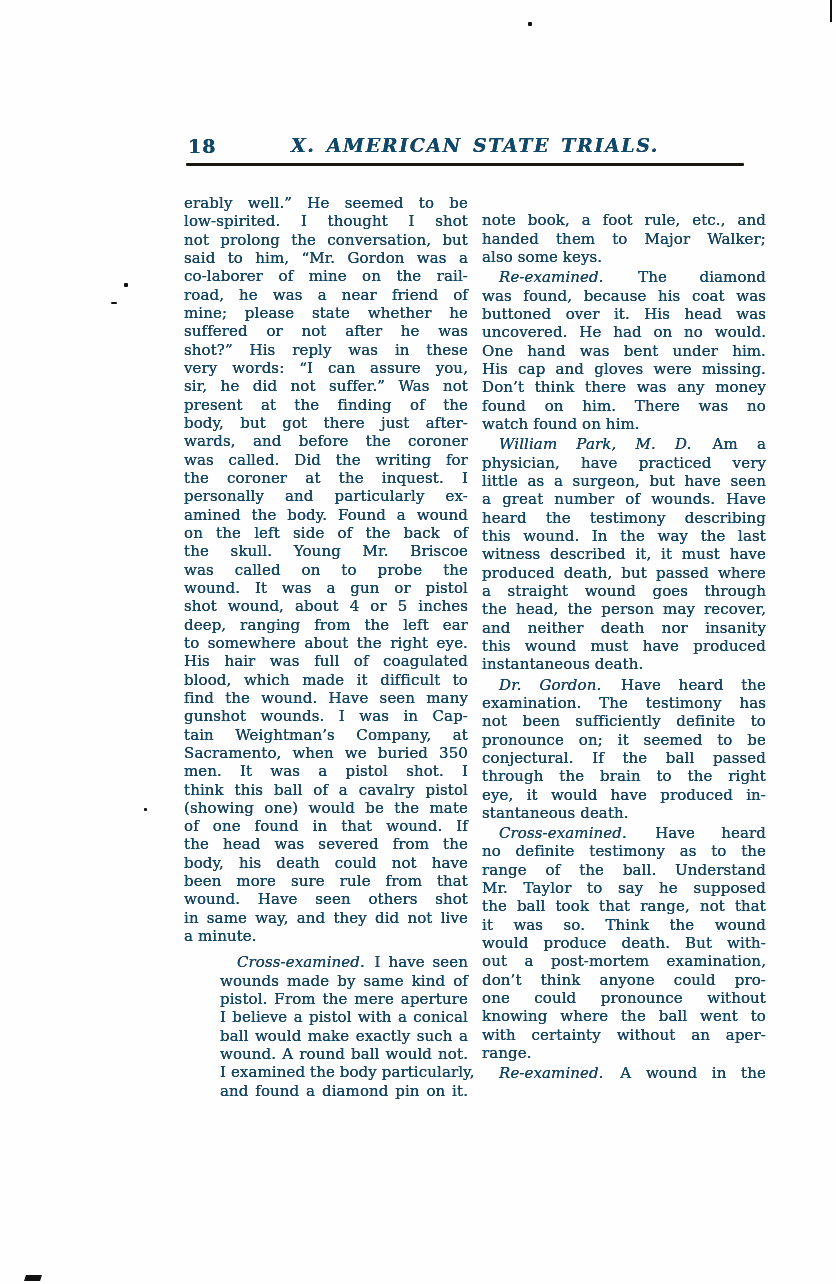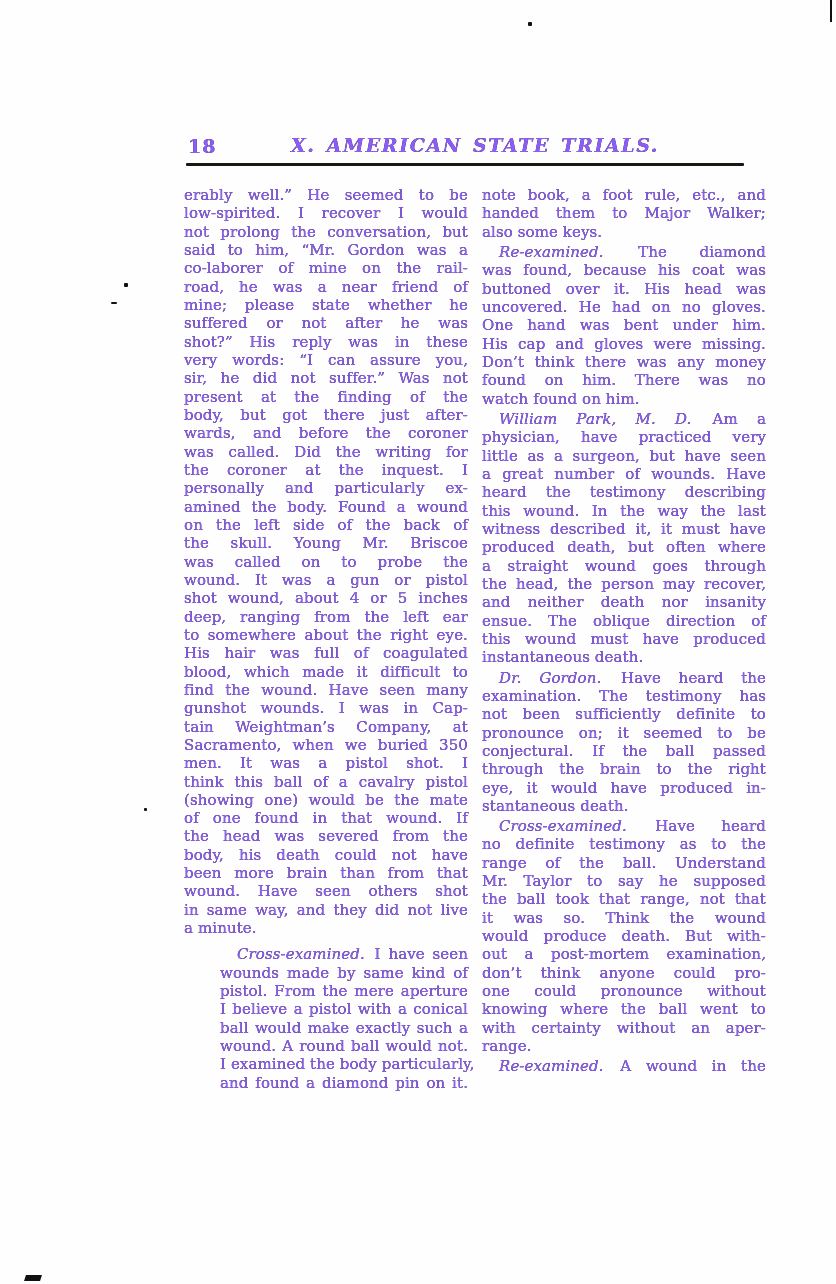--- a/index.html
+++ b/index.html
@@ -9,21 +9,21 @@
     height: 1284px;
     background: #fefefe;
     overflow: hidden;
     font-family: "DejaVu Serif", "Liberation Serif", serif;
   }
   #page {
     position: relative;
     width: 836px;
     height: 1284px;
     background: #fefefe;
-    color: #8b5cf6;
+    color: #0c4a6e;
   }
   
   #header {
     position: absolute;
     top: 133px;
     left: 184px;
     width: 582px;
     height: 28px;
   }
   #page-number {
@@ -53,25 +53,26 @@
     top: 163px;
     left: 186px;
     width: 558px;
     height: 2.6px;
     background: #1a1713;
     border-radius: 1px;
   }
   
   #body {
     position: absolute;
-    top: 186px;
+    top: 194px;
     left: 184px;
     width: 582px;
     display: flex;
     justify-content: space-between;
+    align-items: center;
   }
   .col { width: 284px; }
   .para { margin: 0; }
   .col-left  .para + .para { margin-top: 8px; margin-left: 36px; }
   .col-right .para + .para { margin-top: 2px; }
   .line {
     height: 18.34px;
     font-size: 15px;
     line-height: 18.34px;
     text-align: justify;
@@ -101,21 +102,21 @@
   <div id="header">
     <div id="page-number">18</div>
     <div id="header-title">X.  AMERICAN STATE TRIALS.</div>
   </div>
   <div id="header-rule"></div>
 
   <div id="body">
     <div class="col col-left" id="col-left">
         <div class="para">
           <div class="line">erably well.”  He seemed to be</div>
-          <div class="line">low-spirited.  I recover I would</div>
+          <div class="line">low-spirited.  I thought I shot</div>
           <div class="line">not prolong the conversation, but</div>
           <div class="line">said to him, “Mr. Gordon was a</div>
           <div class="line">co-laborer of mine on the rail-</div>
           <div class="line">road, he was a near friend of</div>
           <div class="line">mine; please state whether he</div>
           <div class="line">suffered or not after he was</div>
           <div class="line">shot?”  His reply was in these</div>
           <div class="line">very words:  “I can assure you,</div>
           <div class="line">sir, he did not suffer.”  Was not</div>
           <div class="line">present at the finding of the</div>
@@ -137,21 +138,21 @@
           <div class="line">find the wound.  Have seen many</div>
           <div class="line">gunshot wounds.  I was in Cap-</div>
           <div class="line">tain Weightman’s Company, at</div>
           <div class="line">Sacramento, when we buried 350</div>
           <div class="line">men.  It was a pistol shot.  I</div>
           <div class="line">think this ball of a cavalry pistol</div>
           <div class="line">(showing one) would be the mate</div>
           <div class="line">of one found in that wound.  If</div>
           <div class="line">the head was severed from the</div>
           <div class="line">body, his death could not have</div>
-          <div class="line">been more brain than from that</div>
+          <div class="line">been more sure rule from that</div>
           <div class="line">wound.  Have seen others shot</div>
           <div class="line">in same way, and they did not live</div>
           <div class="line last">a minute.</div>
         </div>
         <div class="para indent">
           <div class="line"><i class="lead">Cross-examined.</i> I have seen</div>
           <div class="line">wounds made by same kind of</div>
           <div class="line">pistol.  From the mere aperture</div>
           <div class="line">I believe a pistol with a conical</div>
           <div class="line">ball would make exactly such a</div>
@@ -163,40 +164,39 @@
     <div class="col col-right" id="col-right">
         <div class="para">
           <div class="line">note book, a foot rule, etc., and</div>
           <div class="line">handed them to Major Walker;</div>
           <div class="line last">also some keys.</div>
         </div>
         <div class="para indent">
           <div class="line"><i class="lead">Re-examined.</i> The diamond</div>
           <div class="line">was found, because his coat was</div>
           <div class="line">buttoned over it.  His head was</div>
-          <div class="line">uncovered.  He had on no gloves.</div>
+          <div class="line">uncovered.  He had on no would.</div>
           <div class="line">One hand was bent under him.</div>
           <div class="line">His cap and gloves were missing.</div>
           <div class="line">Don’t think there was any money</div>
           <div class="line">found on him.  There was no</div>
           <div class="line last">watch found on him.</div>
         </div>
         <div class="para indent">
           <div class="line"><i class="lead">William Park, M. D.</i> Am a</div>
           <div class="line">physician, have practiced very</div>
           <div class="line">little as a surgeon, but have seen</div>
           <div class="line">a great number of wounds.  Have</div>
           <div class="line">heard the testimony describing</div>
           <div class="line">this wound.  In the way the last</div>
           <div class="line">witness described it, it must have</div>
-          <div class="line">produced death, but often where</div>
+          <div class="line">produced death, but passed where</div>
           <div class="line">a straight wound goes through</div>
           <div class="line">the head, the person may recover,</div>
           <div class="line">and neither death nor insanity</div>
-          <div class="line">ensue.  The oblique direction of</div>
           <div class="line">this wound must have produced</div>
           <div class="line last">instantaneous death.</div>
         </div>
         <div class="para indent">
           <div class="line"><i class="lead">Dr. Gordon.</i> Have heard the</div>
           <div class="line">examination.  The testimony has</div>
           <div class="line">not been sufficiently definite to</div>
           <div class="line">pronounce on; it seemed to be</div>
           <div class="line">conjectural.  If the ball passed</div>
           <div class="line">through the brain to the right</div>

